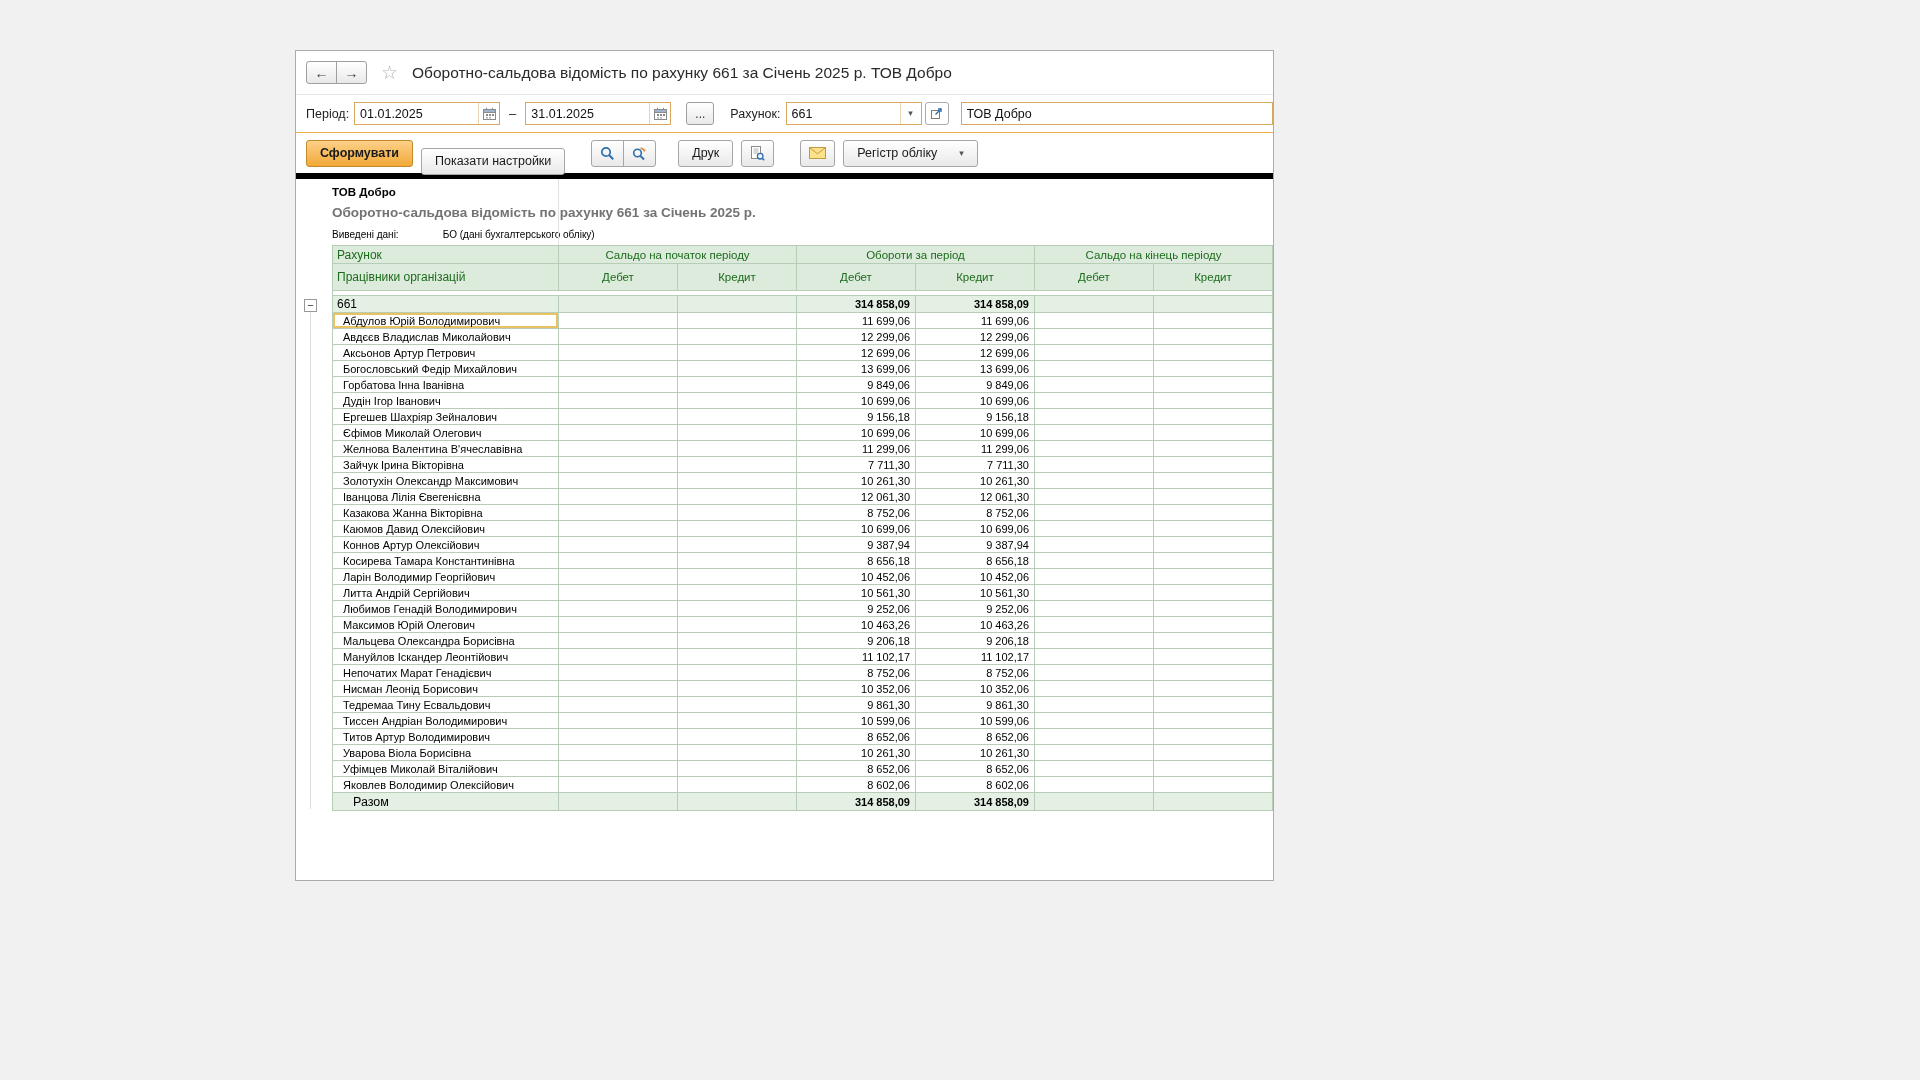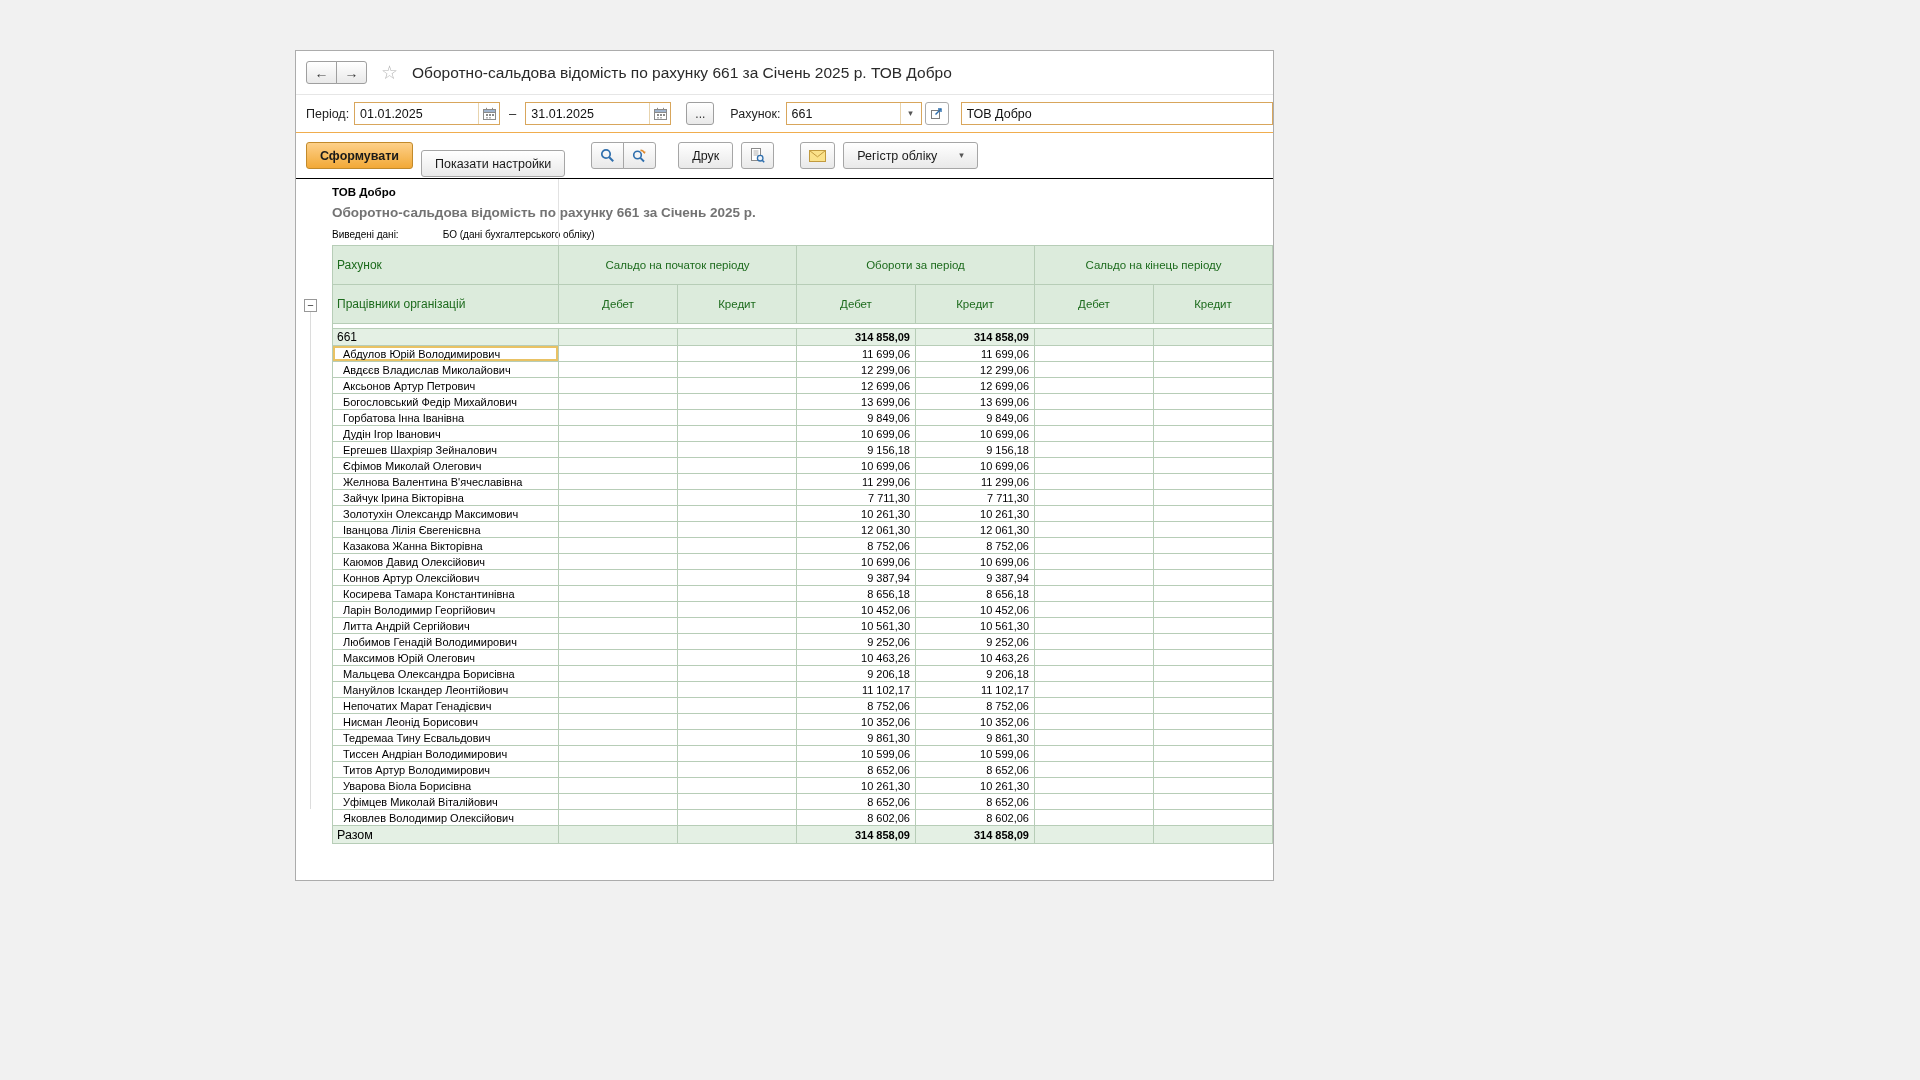--- a/index.html
+++ b/index.html
@@ -39,21 +39,21 @@
     border-radius: 3px; font-size: 12px; color: #333; cursor: pointer;
     display: flex; align-items: center; justify-content: center; font-family: inherit; }
   .more-btn { width: 28px; margin-left: 15px; }
   .open-btn { width: 24px; margin-left: 3px; background: #fff; border-color: #ababab; }
   .account-lbl { margin-left: 16px; }
   .org-group { flex: 1; margin-left: 12px; }
   .org-input { width: 100%; }
 
   
   .toolbar { height: 46px; display: flex; align-items: center; padding: 0 10px;
-    border-bottom: 1px solid #000000; }
+    border-bottom: 6px solid #000000; }
   .btn { height: 27px; border: 1px solid #a6a6a6; background: linear-gradient(#ffffff, #e9e9e9);
     border-radius: 3px; font-size: 12.5px; color: #1a1a1a; padding: 0 13px;
     font-family: inherit; cursor: pointer; display: flex; align-items: center; justify-content: center; }
   .btn-primary { background: linear-gradient(#fdd089, #f2a937); border-color: #c28a2b;
     font-weight: bold; }
   .btn-settings { margin-left: 8px; margin-top: 16px; }
   .btn-group { display: flex; margin-left: 26px; }
   .icon-btn { width: 33px; padding: 0; }
   .icon-btn.joined-l { border-radius: 3px 0 0 3px; }
   .icon-btn.joined-r { border-radius: 0 3px 3px 0; margin-left: -1px; }
@@ -71,34 +71,34 @@
   .group-line { position: absolute; left: 14px; top: 133px; width: 1px; height: 497px; background: #dcdcdc; }
 
   .org-name { font-size: 11.5px; font-weight: bold; height: 18px; line-height: 18px; color: #000; }
   .report-title { font-size: 13.5px; font-weight: bold; height: 24px; line-height: 24px; color: #737373; }
   .report-meta { font-size: 10px; height: 20px; line-height: 20px; color: #000; }
   .meta-label { display: inline-block; width: 108px; }
 
   table.report-table { border-collapse: collapse; table-layout: fixed; width: 940px; }
   .report-table td { border: 1px solid #b7cdb7; overflow: hidden; }
   .hcell { background: #dcebdc; color: #1d6b1d; font-size: 11.5px; text-align: center;
-    padding: 12px 4px; white-space: nowrap; }
+    padding: 1px 4px; white-space: nowrap; }
   .hcell.left { text-align: left; font-size: 12px; }
   tr.h1 td { height: 18px; }
   tr.h2 td { height: 27px; }
   tr.spacer-row td { height: 5px; background: #fff; }
   .cell { font-size: 11px; padding: 0 5px; height: 16px; color: #000; white-space: nowrap; }
   .num { text-align: right; }
   .name-cell { padding-left: 10px; }
   .name-cell.selected { box-shadow: inset 0 0 0 2px #e9c264; }
   tr.group-row td { background: #e4f0e4; height: 17px; }
   tr.group-row .code-cell { font-size: 12px; padding-left: 4px; }
   tr.group-row .num { font-weight: bold; }
   tr.total-row td { background: #e4f0e4; height: 18px; }
-  tr.total-row .total-label { font-size: 12.5px; padding-left: 4px; }
+  tr.total-row .total-label { font-size: 12.5px; padding-left: 20px; }
   tr.total-row .num { font-weight: bold; }
 </style>
 </head>
 <body>
 
 <div class="window">
 
   <div class="title-bar">
     <div class="nav-group">
       <button class="nav-btn first">

